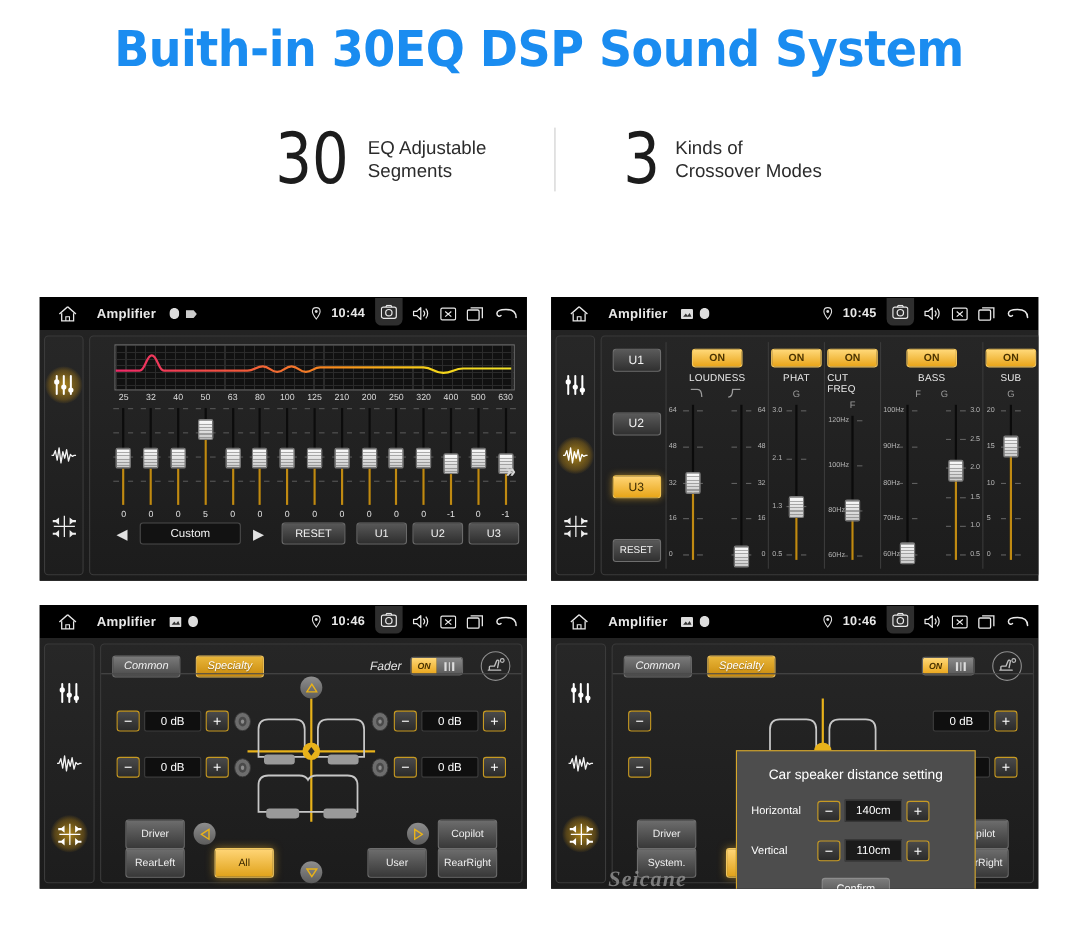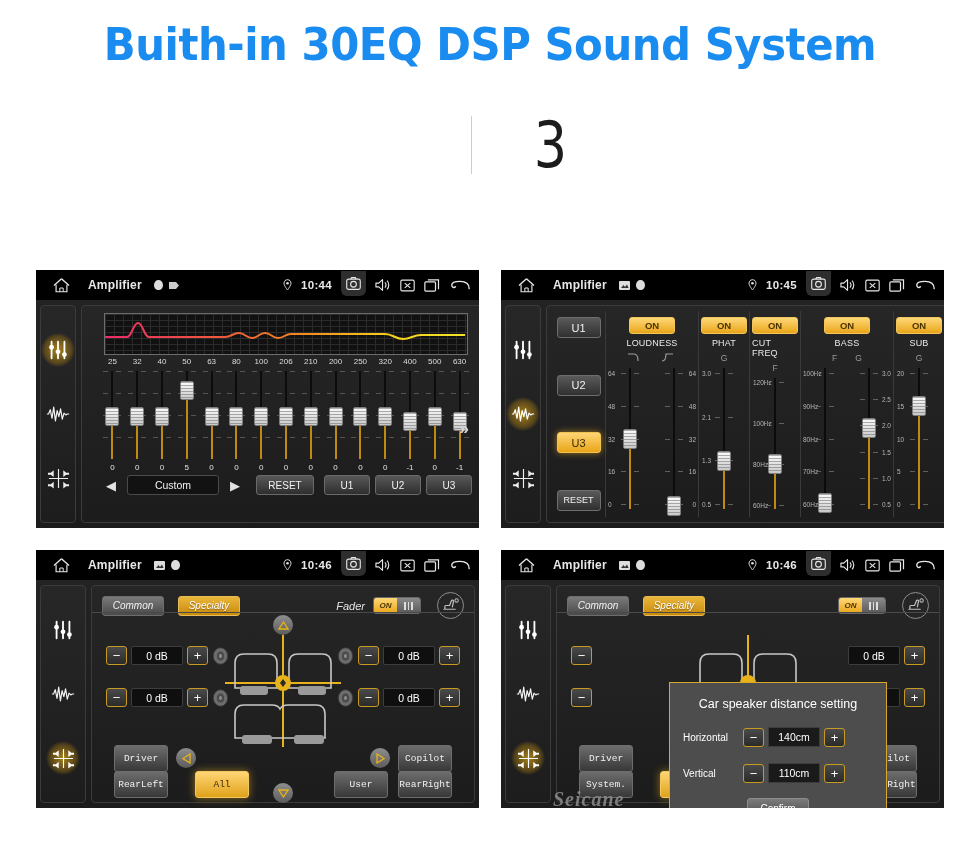--- a/index.html
+++ b/index.html
@@ -291,21 +291,20 @@
   }
   .dbval {
     width:52px;height:19px;background:#0f0f0f;border:1px solid #3d3d3d;border-radius:2px;
     color:#fff;font-size:10.5px;display:flex;align-items:center;justify-content:center;
   }
   .fbtn {
     height:27px; min-width:52px; border:1px solid #6d6d6d; border-radius:3px;
     background:linear-gradient(#6d6d6d,#383838); color:#f0f0f0; font-size:9.5px;
     display:flex;align-items:center;justify-content:center; padding:0 9px;
     position:absolute;
-    font-family:Liberation Mono, monospace;
   }
   .fbtn.active {
     background:linear-gradient(#ffd576,#e0a21a); color:#3d2a00; border-color:#f1c75e;
     box-shadow:0 0 8px rgba(240,180,40,.55);
     margin-left:15px;
   }
   .rbtn {
     width:20px;height:20px;border-radius:50%;
     background:linear-gradient(#8e8e8e,#5c5c5c);
     display:flex;align-items:center;justify-content:center; position:absolute;
@@ -337,23 +336,30 @@
     font-size:20px; color:#8d8d8d; opacity:.85; letter-spacing:1px;
     z-index:40;
   }
 </style>
 </head>
 <body>
 
 <div class="hero-title">Buith-in 30EQ DSP Sound System</div>
 
 <div class="stats">
+  <div class="stat left">
+    <div class="stat-num">30</div>
+    <div class="stat-txt">EQ Adjustable
+Segments</div>
+  </div>
   <div class="stat-div"></div>
   <div class="stat">
     <div class="stat-num">3</div>
+    <div class="stat-txt">Kinds of
+Crossover Modes</div>
   </div>
 </div>
 
 <div class="screens">
 
   <div class="screen">
     <div class="statusbar">
       <div class="sb-home">
         <svg width="17" height="15" viewBox="0 0 20 18">
             <path d="M10 1 L19 9 M10 1 L1 9" stroke="#e8e8e8" stroke-width="1.6" fill="none"></path>
@@ -458,21 +464,21 @@
           </svg>
         </div>
         <div class="eq-freqs" id="eq-freqs">
             <span>25</span>
             <span>32</span>
             <span>40</span>
             <span>50</span>
             <span>63</span>
             <span>80</span>
             <span>100</span>
-            <span>206</span>
+            <span>125</span>
             <span>210</span>
             <span>200</span>
             <span>250</span>
             <span>320</span>
             <span>400</span>
             <span>500</span>
             <span>630</span>
           </div>
         <div class="eq-sliders" id="eq-sliders">
           <div class="eq-slot">

